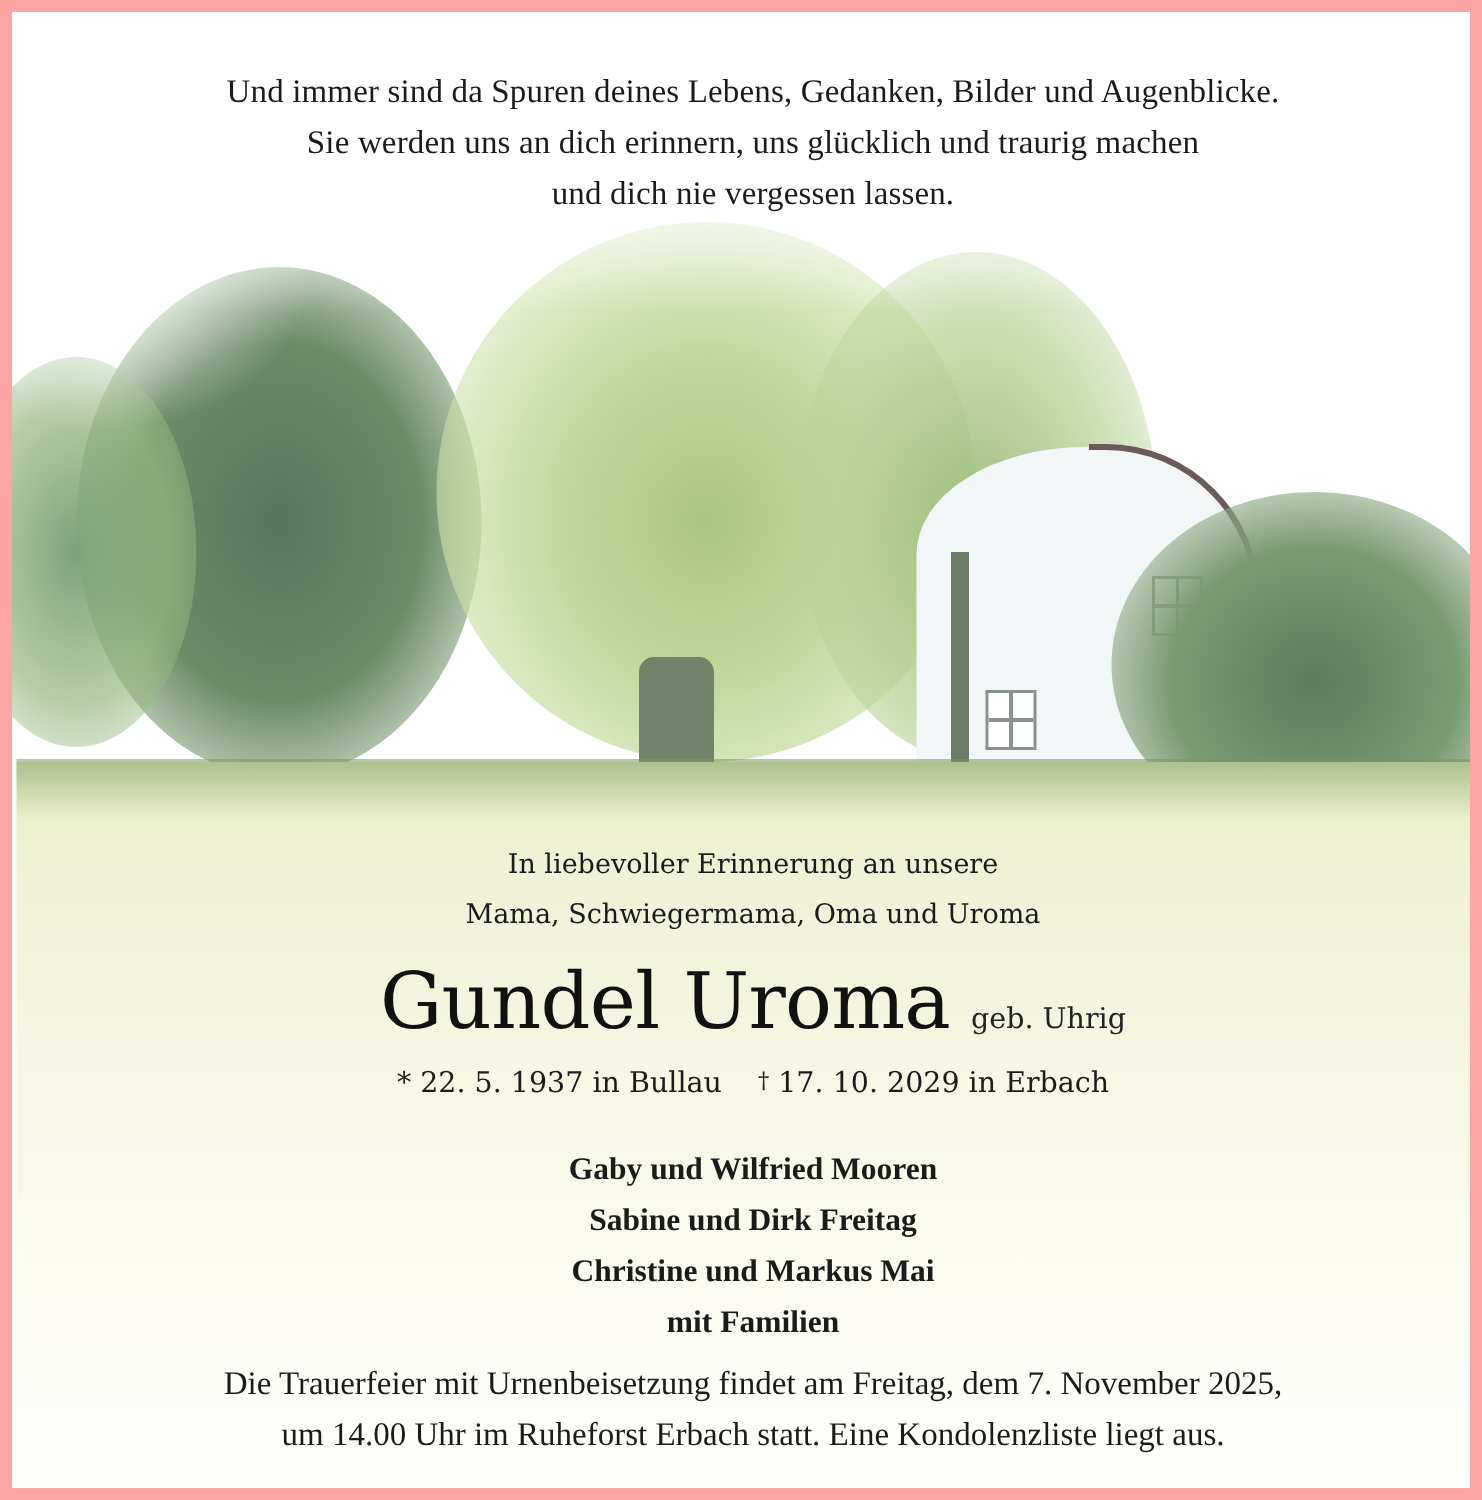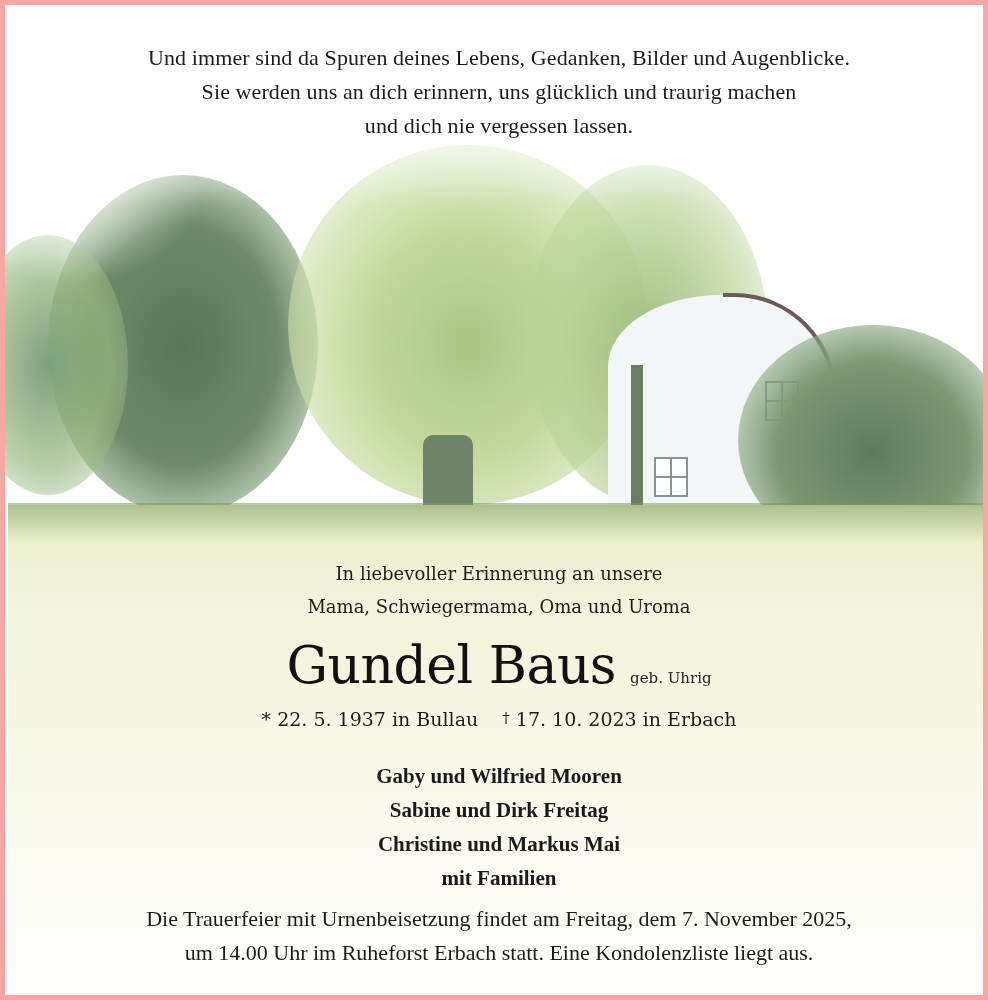--- a/index.html
+++ b/index.html
@@ -1,19 +1,19 @@
 <!DOCTYPE html>
 <html><head>
 <meta charset="utf-8">
 <style>
   html, body { margin: 0; padding: 0; }
   body { width: 988px; height: 1000px; background: #ffffff; overflow: hidden; }
   .frame {
     position: absolute; left: 0; top: 0; width: 988px; height: 1000px;
-    box-sizing: border-box; border: 5px solid #fca5a5; background: #ffffff; overflow: hidden;
+    box-sizing: border-box; border: 8px solid #fca5a5; background: #ffffff; overflow: hidden;
   }
   .photo { position: absolute; left: 3px; top: 0; width: 982px; height: 1000px; }
   .sky { position: absolute; left:0; top:0; width:100%; height:600px;
     background: radial-gradient(ellipse at 75% 20%, #ffffff 0%, #ffffff 25%, rgba(255,255,255,0) 45%); }
   .lawn { position: absolute; left:0; top: 500px; width:100%; height: 500px;
     background: linear-gradient(180deg, #e6edc3 0%, #f0f2d7 15%, #f6f6e2 40%, #fbfbf2 70%, #ffffff 100%); }
   .tree { position: absolute; border-radius: 50%; }
   .fade-top { position:absolute; left:0; top:0; width:100%; height:200px;
     background: linear-gradient(180deg, #ffffff 0%, #ffffff 45%, rgba(255,255,255,0) 100%); }
   .fade-left { position:absolute; left:0; top:120px; width:200px; height:160px;
@@ -24,21 +24,21 @@
     border-top: 4px solid #6b5a5a; border-right: 4px solid #6b5a5a; border-top-right-radius: 90% 100%; }
   .window { position:absolute; width: 30px; height: 36px; background:#ffffff; border: 2px solid #8b9090;
     background-image: linear-gradient(90deg, transparent 46%, #8b9090 46%, #8b9090 54%, transparent 54%),
                       linear-gradient(0deg, transparent 46%, #8b9090 46%, #8b9090 54%, transparent 54%); }
   .text { position: absolute; left: 0; width: 988px; text-align: center; color: #1b1b1b;
     font-family: "DejaVu Serif", "Liberation Serif", serif; }
   .quote { top: 36px; font-family: "Liberation Serif", serif; font-size: 22px; line-height: 34px; letter-spacing: 0.1px; }
   .intro { top: 552px; font-family: "DejaVu Serif", serif; font-size: 18px; line-height: 33px; }
   .name-row { position:absolute; top: 630px; left: 0; width: 988px; text-align:center; }
   .name { font-family: "DejaVu Serif", serif; font-size: 52px; color:#111; letter-spacing: -0.5px; }
-  .born { font-family: "DejaVu Serif", serif; font-size: 15px; color:#222; margin-left: 14px; }
+  .born { font-family: "DejaVu Serif", serif; font-size: 19px; color:#222; margin-left: 14px; }
   .dates { top: 703px; font-family: "DejaVu Serif", serif; font-size: 19px; }
   .dates .cross { font-size: 15px; vertical-align: 3px; margin-left: 18px; }
   .family { top: 754px; font-family: "Liberation Serif", serif; font-weight: bold; font-size: 21px; line-height: 34px; }
   .service { top: 897px; font-family: "Liberation Serif", serif; font-size: 22px; line-height: 34px; }
 </style>
 </head>
 <body>
 
 <div class="frame">
 
@@ -71,28 +71,28 @@
     <div>Sie werden uns an dich erinnern, uns glücklich und traurig machen</div>
     <div>und dich nie vergessen lassen.</div>
   </div>
 
   <div class="text intro">
     <div>In liebevoller Erinnerung an unsere</div>
     <div>Mama, Schwiegermama, Oma und Uroma</div>
   </div>
 
   <div class="name-row">
-    <span class="name">Gundel Baus</span><span class="born">geb. Uhrig</span>
+    <span class="name">Gundel Uroma</span><span class="born">geb. Uhrig</span>
   </div>
 
   <div class="text dates">
     <span>*</span>
     <span>22. 5. 1937 in Bullau</span>
     <span class="cross">†</span>
-    <span>17. 10. 2023 in Erbach</span>
+    <span>17. 10. 2029 in Erbach</span>
   </div>
 
   <div class="text family">
     <div>Gaby und Wilfried Mooren</div>
     <div>Sabine und Dirk Freitag</div>
     <div>Christine und Markus Mai</div>
     <div>mit Familien</div>
   </div>
 
   <div class="text service">

